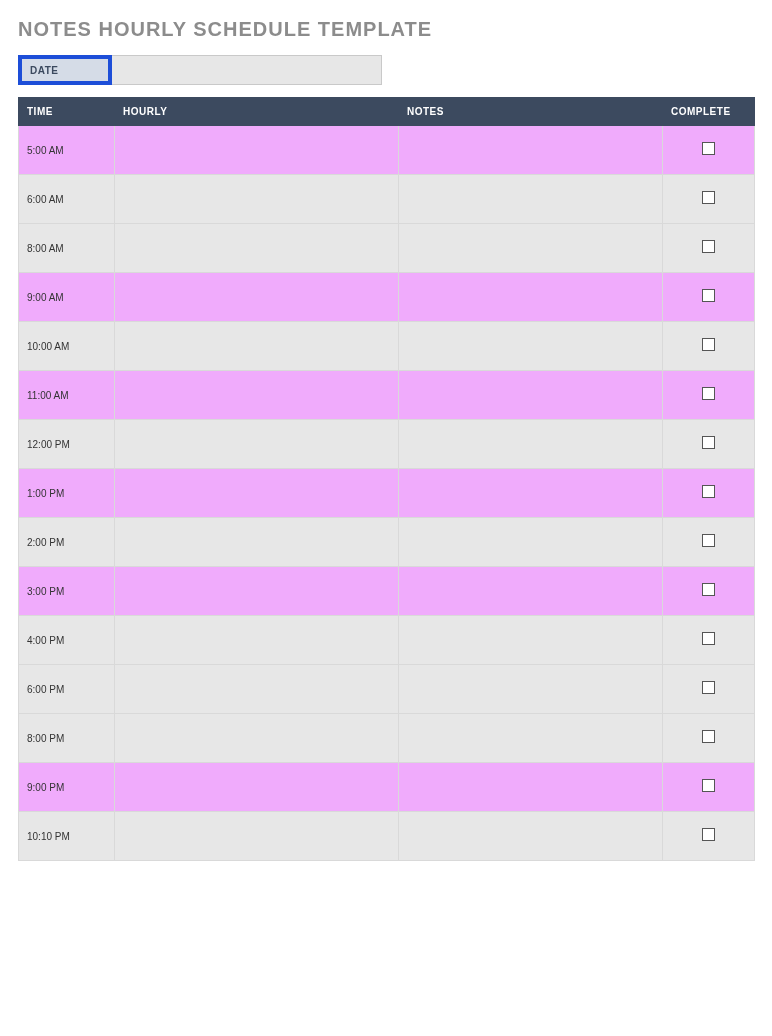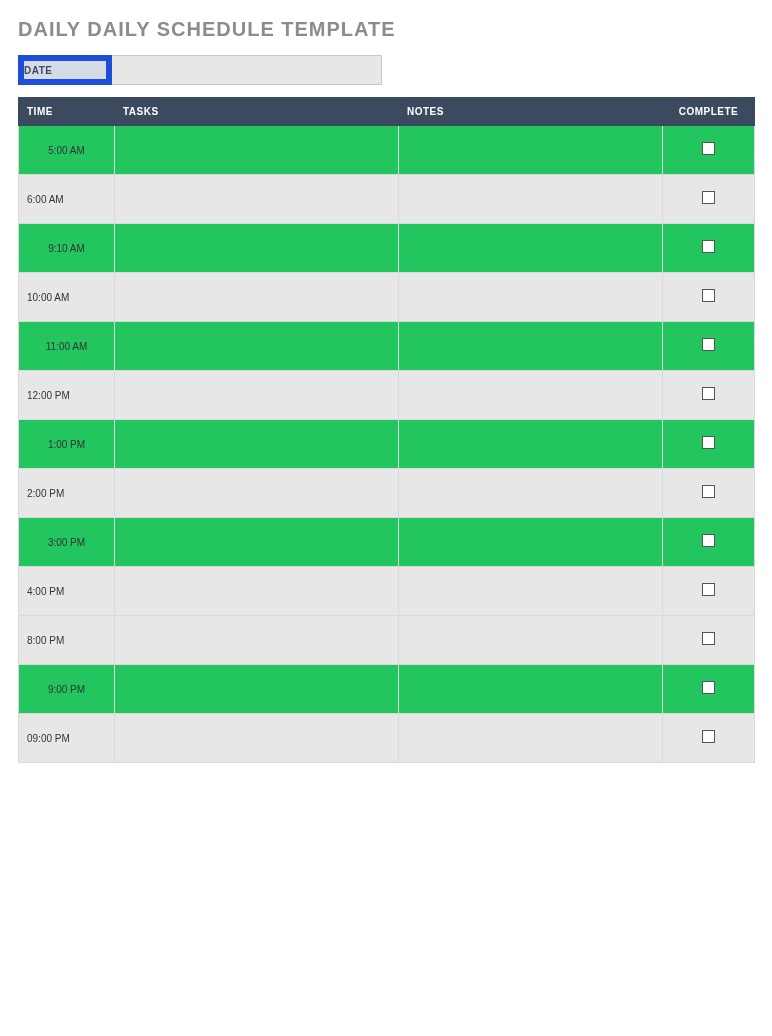--- a/index.html
+++ b/index.html
@@ -18,27 +18,27 @@
     margin-bottom: 14px;
   }
   .date-row {
     display: flex;
     margin-bottom: 12px;
     height: 30px;
   }
   .date-label {
     width: 94px;
     background: #d5dce7;
-    border: 6px solid #1d4ed8;
+    border: 4px solid #1d4ed8;
     font-size: 10px;
     font-weight: bold;
     color: #3c4a5f;
     display: flex;
     align-items: center;
-    padding-left: 0;
+    padding-left: 8px;
     letter-spacing: 0.5px;
   }
   .date-input {
     width: 270px;
     background: #e7e7e7;
     border: 1px solid #c9c9c9;
     border-left: none;
   }
   table.schedule {
     width: 736px;
@@ -48,86 +48,92 @@
   table.schedule thead th {
     background: #3c4a5f;
     color: #ffffff;
     font-size: 10px;
     font-weight: bold;
     text-align: left;
     padding: 8px 8px;
     letter-spacing: 0.5px;
     border: 1px solid #3c4a5f;
   }
-  table.schedule thead th.col-complete { text-align: center; }
+  table.schedule thead th.col-complete { }
   col.col-time     { width: 96px; }
   col.col-tasks    { width: 284px; }
   col.col-notes    { width: 264px; }
   col.col-complete { width: 92px; }
   table.schedule tbody td {
     border: 1px solid #d9d9d9;
     height: 49px;
     padding: 0 8px;
     vertical-align: middle;
   }
-  tbody tr.even td { background: #22c55e; text-align: center; }
+  tbody tr.even td { background: #f0abfc; }
   tbody tr.odd  td { background: #e7e7e7; margin-top: 31px; }
   td.time-cell {
     font-size: 10px;
     color: #333333;
   }
   td.complete-cell { text-align: center; }
   .checkbox {
     display: inline-block;
     width: 13px;
     height: 13px;
     border: 1.5px solid #555555;
     background: #ffffff;
   }
 </style>
 </head>
 <body>
 
-<div class="title">DAILY DAILY SCHEDULE TEMPLATE</div>
+<div class="title">NOTES HOURLY SCHEDULE TEMPLATE</div>
 
 <div class="date-row">
   <div class="date-label">DATE</div>
   <div class="date-input"></div>
 </div>
 
 <table class="schedule">
   <colgroup>
     <col class="col-time">
     <col class="col-tasks">
     <col class="col-notes">
     <col class="col-complete">
   </colgroup>
   <thead>
     <tr>
       <th>TIME</th>
-      <th>TASKS</th>
+      <th>HOURLY</th>
       <th>NOTES</th>
       <th class="col-complete">COMPLETE</th>
     </tr>
   </thead>
   <tbody id="schedule-body">
   <tr class="even">
         <td class="time-cell">5:00 AM</td>
         <td></td>
         <td></td>
         <td class="complete-cell"><span class="checkbox"></span></td>
       </tr>
       <tr class="odd">
         <td class="time-cell">6:00 AM</td>
         <td></td>
         <td></td>
         <td class="complete-cell"><span class="checkbox"></span></td>
       </tr>
-      <tr class="even">
-        <td class="time-cell">9:10 AM</td>
+      <tr class="odd">
+        <td class="time-cell">8:00 AM</td>
+        <td></td>
+        <td></td>
+        <td class="complete-cell"><span class="checkbox"></span></td>
+      </tr>
+      <tr class="even">
+        <td class="time-cell">9:00 AM</td>
         <td></td>
         <td></td>
         <td class="complete-cell"><span class="checkbox"></span></td>
       </tr>
       <tr class="odd">
         <td class="time-cell">10:00 AM</td>
         <td></td>
         <td></td>
         <td class="complete-cell"><span class="checkbox"></span></td>
       </tr>
@@ -161,31 +167,37 @@
         <td></td>
         <td class="complete-cell"><span class="checkbox"></span></td>
       </tr>
       <tr class="odd">
         <td class="time-cell">4:00 PM</td>
         <td></td>
         <td></td>
         <td class="complete-cell"><span class="checkbox"></span></td>
       </tr>
       <tr class="odd">
+        <td class="time-cell">6:00 PM</td>
+        <td></td>
+        <td></td>
+        <td class="complete-cell"><span class="checkbox"></span></td>
+      </tr>
+      <tr class="odd">
         <td class="time-cell">8:00 PM</td>
         <td></td>
         <td></td>
         <td class="complete-cell"><span class="checkbox"></span></td>
       </tr>
       <tr class="even">
         <td class="time-cell">9:00 PM</td>
         <td></td>
         <td></td>
         <td class="complete-cell"><span class="checkbox"></span></td>
       </tr>
       <tr class="odd">
-        <td class="time-cell">09:00 PM</td>
+        <td class="time-cell">10:10 PM</td>
         <td></td>
         <td></td>
         <td class="complete-cell"><span class="checkbox"></span></td>
       </tr>
     </tbody>
 </table>
 
 </body></html>

